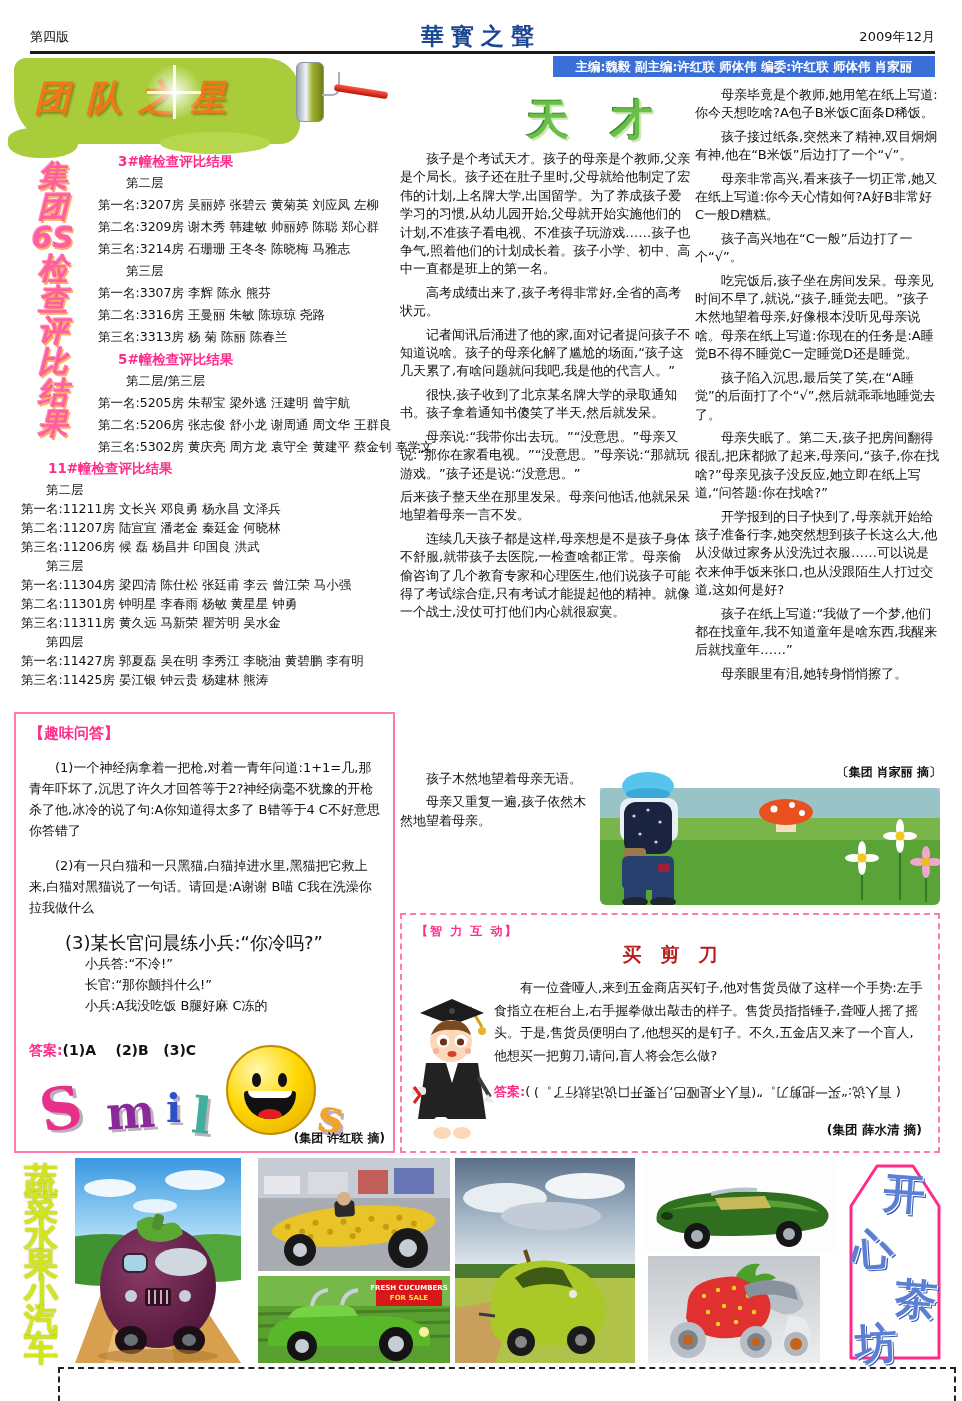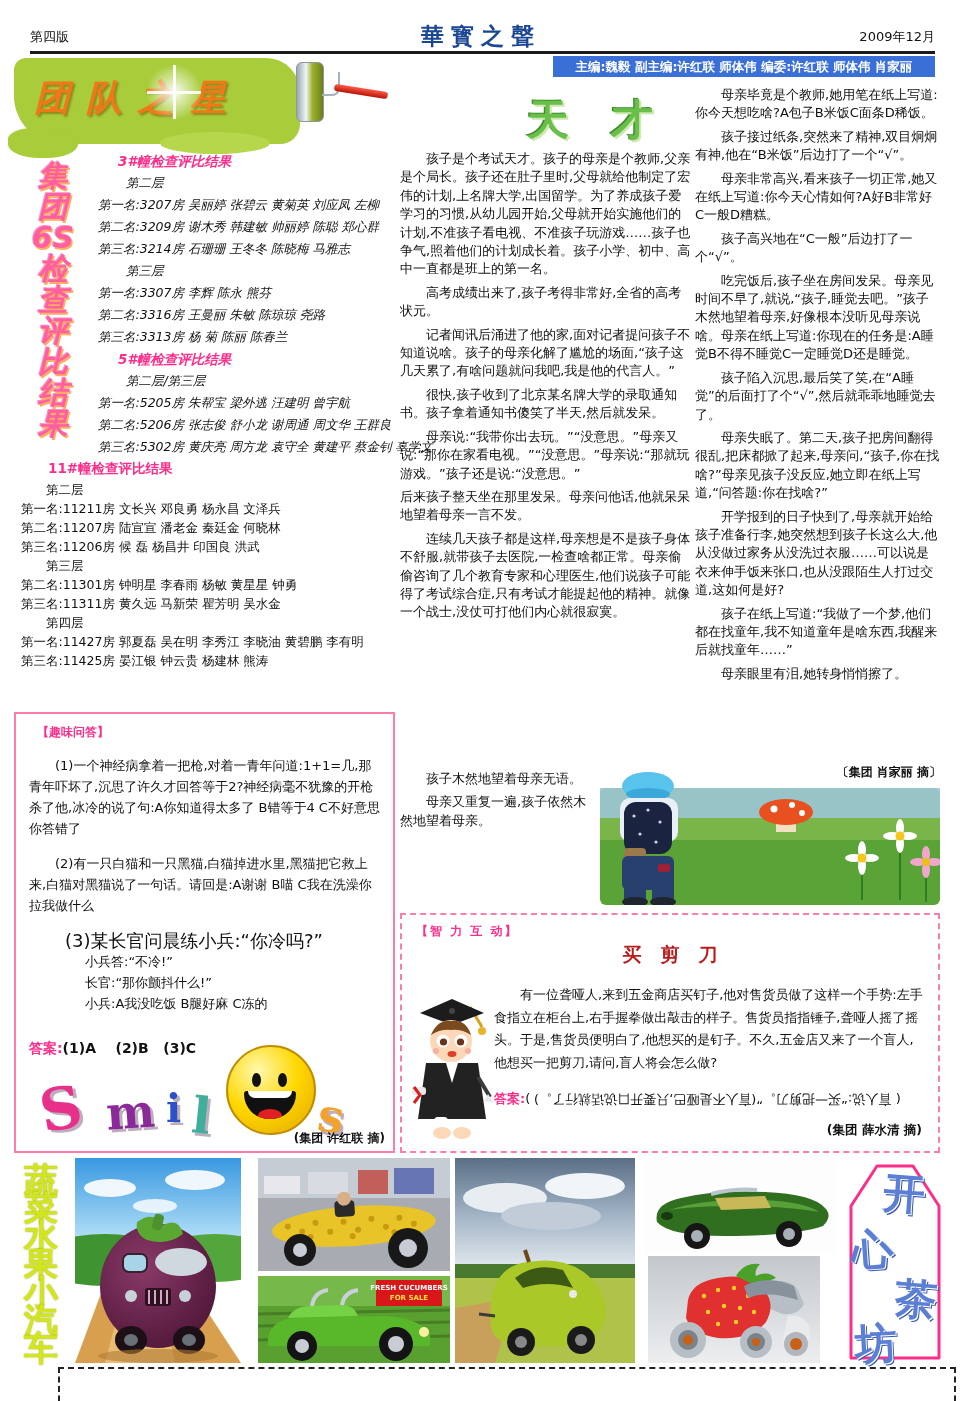--- a/index.html
+++ b/index.html
@@ -23,42 +23,42 @@
   .star:before{width:54px;height:3px;margin:-1px 0 0 -27px;}
   .star:after{width:3px;height:54px;margin:-27px 0 0 -1px;}
   .roller{position:absolute;left:296px;top:62px;width:26px;height:58px;border:1px solid #8a97a0;border-radius:6px;background:linear-gradient(90deg,#9aa8b0,#eef4f6 35%,#9cb02c 60%,#6e7e1a);}
   .roller-wire{position:absolute;left:322px;top:72px;width:16px;height:22px;border:2px solid #a8b2ba;border-left:none;border-top:none;border-radius:0 0 8px 0;}
   .roller-handle{position:absolute;left:334px;top:88px;width:54px;height:7px;background:linear-gradient(#ff5948,#b81408);border-radius:3px;transform:rotate(9deg);}
 
   
   .vtitle{position:absolute;left:26px;top:160px;width:54px;text-align:center;}
   .vchar{font-size:30px;font-weight:bold;font-style:italic;line-height:31px;color:#ff5fa0;text-shadow:1.5px 1.5px 0 #ffad5e,-1px -1px 0 #ff8ac0;}
   .blockA{position:absolute;left:88px;top:150px;width:312px;font-size:12.5px;}
-  .blockA .row{line-height:22px;padding-left:10px;white-space:pre;font-style:italic;}
+  .blockA .row{line-height:22px;padding-left:10px;white-space:pre;}
   .blockA .sec-head{padding-left:30px;}
   .blockA .floor{padding-left:38px;}
   .blockB{position:absolute;left:14px;top:456px;width:386px;font-size:12.5px;}
   .blockB .row{line-height:19px;padding-left:7px;white-space:pre;}
   .blockB .sec-head{padding-left:34px;line-height:24px;}
   .blockB .floor{padding-left:32px;}
   .row.sec-head{color:#ff2d8a;font-weight:bold;font-size:13.5px;}
 
   
   .genius-title{position:absolute;left:440px;top:92px;width:300px;text-align:center;font-size:42px;font-weight:bold;color:#6abf4b;text-shadow:2px 2px 0 #cde9b0,-1.5px -1.5px 0 #3d8f2a;white-space:nowrap;}
   .gcol1{position:absolute;left:400px;top:150px;width:292px;}
   .gcol1n{position:absolute;left:400px;top:770px;width:198px;}
   .gcol2{position:absolute;left:695px;top:86px;width:246px;}
   .para{font-size:13px;line-height:18.4px;text-indent:2em;margin:0 0 5px 0;}
   .para.noindent{text-indent:0;}
   .gcredit{position:absolute;left:695px;top:764px;width:246px;text-align:right;font-weight:bold;font-size:12px;}
   .boy-photo{position:absolute;left:600px;top:772px;}
 
   
   .fun-box{position:absolute;left:14px;top:712px;width:381px;height:441px;border:2px solid #ff7bac;box-sizing:border-box;padding:10px 13px;}
-  .fun-label{color:#ff2d8a;font-weight:bold;font-size:12px;margin-left:8px;}
+  .fun-label{color:#ff2d8a;font-weight:bold;font-size:15px;}
   .fun-questions .fun-q{margin-top:14px;font-size:13px;line-height:21px;text-indent:2em;}
   .fun-q3 .qfirst{margin-top:14px;font-size:18px;line-height:21px;text-indent:2em;}
   .fun-q3 .qind{font-size:13px;line-height:21px;padding-left:56px;}
   .fun-answers{margin-top:26px;font-size:14px;font-weight:bold;white-space:pre;}
   .fun-answer-label{color:#ff2d8a;}
   .smiles{position:absolute;left:10px;right:8px;bottom:4px;height:110px;}
   .sletter{position:absolute;font-weight:bold;text-shadow:3px 3px 0 rgba(90,50,90,.4);font-family:"DejaVu Serif","Liberation Serif",serif;}
   .s1{left:14px;bottom:4px;font-size:58px;color:#e8308a;transform:rotate(-10deg);}
   .s2{left:80px;bottom:8px;font-size:46px;color:#8a2a9a;transform:rotate(-4deg);}
   .s3{left:140px;bottom:16px;font-size:40px;color:#2b50c8;}
@@ -69,21 +69,21 @@
   .smiley .eye.le{left:24px;} .smiley .eye.re{left:50px;}
   .smiley .mouth{position:absolute;left:16px;top:44px;width:52px;height:28px;background:#111;border-radius:6px 6px 50px 50px;overflow:hidden;}
   .smiley .mouth:before{content:"";position:absolute;left:4px;top:0;width:44px;height:7px;background:#fff;border-radius:0 0 8px 8px;}
   .smiley .mouth:after{content:"";position:absolute;left:14px;bottom:-4px;width:24px;height:14px;background:#e02020;border-radius:50%;}
   .smiles-credit{position:absolute;right:0;bottom:0;font-weight:bold;font-size:12px;}
 
   
   .iq-box{position:absolute;left:400px;top:913px;width:540px;height:240px;border:2px dashed #ff7bac;box-sizing:border-box;padding:8px 14px;}
   .iq-label{color:#ff2d8a;font-weight:bold;font-size:12px;letter-spacing:2px;}
   .iq-title{color:#b91c1c;font-weight:bold;font-size:19px;text-align:center;margin-top:2px;}
-  .iq-body{margin-left:78px;margin-top:16px;font-size:13px;line-height:22.5px;text-indent:2em;}
+  .iq-body{margin-left:78px;margin-top:9px;font-size:13px;line-height:22.5px;text-indent:2em;}
   .iq-answer{margin-left:78px;margin-top:16px;font-size:13px;}
   .iq-answer .lbl{color:#ff2d8a;font-weight:bold;}
   .rot{display:inline-block;transform:rotate(180deg);}
   .iq-credit{position:absolute;right:16px;bottom:12px;font-weight:bold;font-size:12.5px;}
   .baby{position:absolute;left:10px;top:76px;}
 
   
   .veg-title{position:absolute;left:12px;top:1166px;width:58px;text-align:center;}
   .veg-char{font-size:34px;font-weight:bold;line-height:28px;color:#d3e61c;text-shadow:0 0 2px #93a600,1px 1px 0 #fff;}
   .photo{position:absolute;overflow:hidden;}
@@ -147,20 +147,21 @@
       <div class="row rank">第二名:5206房 张志俊 舒小龙 谢周通 周文华 王群良</div>
       <div class="row rank">第三名:5302房 黄庆亮 周方龙 袁守全 黄建平 蔡金钊 辜学文</div>
     </div>
   <div class="blockB">
       <div class="row sec-head">11#幢检查评比结果</div>
       <div class="row floor">第二层</div>
       <div class="row rank">第一名:11211房 文长兴 邓良勇 杨永昌 文泽兵</div>
       <div class="row rank">第二名:11207房 陆宣宣 潘老金 秦廷金 何晓林</div>
       <div class="row rank">第三名:11206房 候 磊 杨昌井 印国良 洪武</div>
       <div class="row floor">第三层</div>
+      <div class="row rank">第一名:11304房 梁四清 陈仕松 张廷甫 李云 曾江荣 马小强</div>
       <div class="row rank">第二名:11301房 钟明星 李春雨 杨敏 黄星星 钟勇</div>
       <div class="row rank">第三名:11311房 黄久远 马新荣 瞿芳明 吴水金</div>
       <div class="row floor">第四层</div>
       <div class="row rank">第一名:11427房 郭夏磊 吴在明 李秀江 李晓油 黄碧鹏 李有明</div>
       <div class="row rank">第三名:11425房 晏江银 钟云贵 杨建林 熊涛</div>
     </div>
 
   <div class="genius-title">天　才</div>
   <div class="gcol1">
       <div class="para">孩子是个考试天才。孩子的母亲是个教师,父亲是个局长。孩子还在肚子里时,父母就给他制定了宏伟的计划,上名牌大学,出国留学。为了养成孩子爱学习的习惯,从幼儿园开始,父母就开始实施他们的计划,不准孩子看电视、不准孩子玩游戏……孩子也争气,照着他们的计划成长着。孩子小学、初中、高中一直都是班上的第一名。</div>

